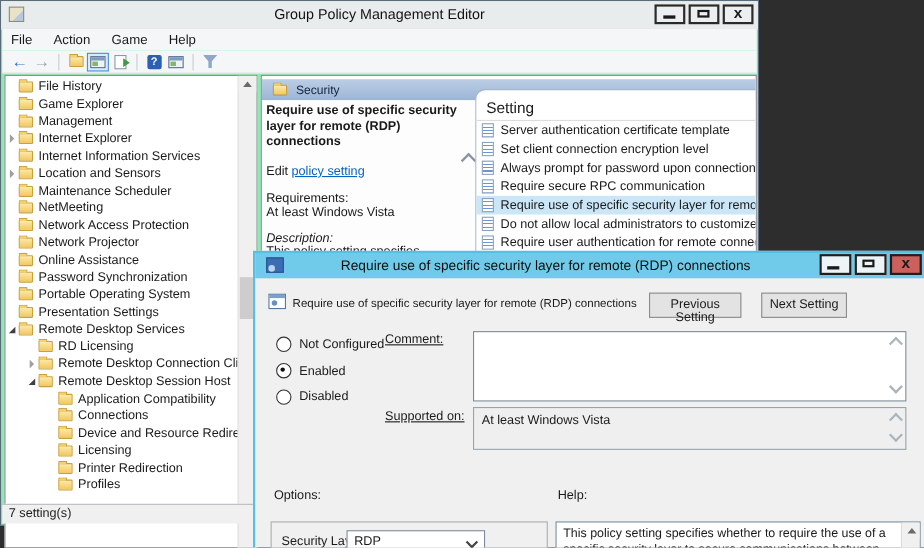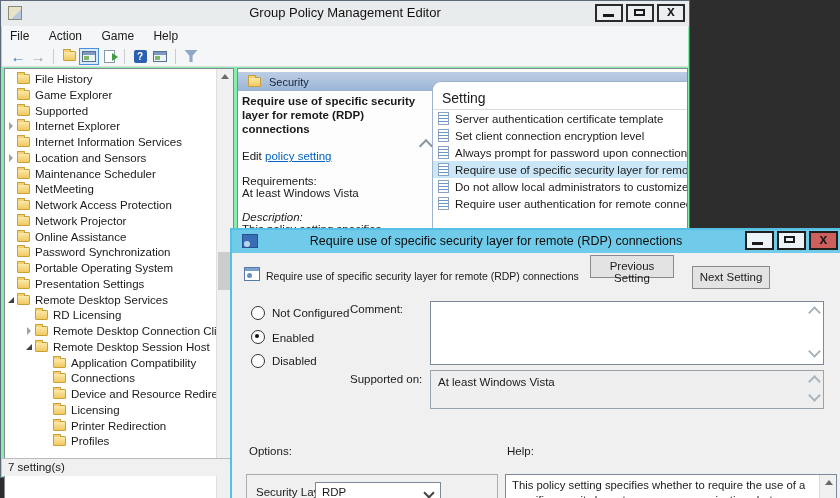--- a/index.html
+++ b/index.html
@@ -85,21 +85,21 @@
   .setting-icon{position:absolute;left:12px;top:14px;width:16px;height:14px;border:1px solid #5577aa;background:#fff;box-sizing:border-box;}
   .setting-icon::before{content:"";position:absolute;left:0;right:0;top:0;height:3px;background:#7aa0cc;}
   .setting-icon::after{content:"";position:absolute;left:2px;top:5px;width:5px;height:5px;border-radius:50%;background:#6a90c0;}
   .setting-name{position:absolute;left:34px;top:17px;width:320px;font-size:10.5px;white-space:nowrap;overflow:hidden;}
   .pushbtn{position:absolute;height:23px;background:#e3e3e3;border:1px solid #8a8a8a;box-sizing:border-box;
     text-align:center;font-size:11.5px;padding-top:4px;}
   .radio-row{position:absolute;left:19px;display:flex;align-items:center;}
   .radio{width:12px;height:12px;border:1px solid #333;border-radius:50%;background:#fff;position:relative;flex:none;}
   .radio.on::after{content:"";position:absolute;left:3px;top:3px;width:4px;height:4px;border-radius:50%;background:#111;}
   .radio-lbl{margin-left:7px;}
-  .fld-label{position:absolute;left:118px;}
+  .fld-label{position:absolute;left:118px;text-decoration:underline;}
   .textbox{position:absolute;left:198px;width:394px;background:#fff;border:1px solid #7a8a99;box-sizing:border-box;}
   .textbox.disabled{background:#efefef;border-color:#98a3ab;}
   .tb-chev{position:absolute;right:4px;width:7px;height:7px;border-left:2px solid #aab4bc;border-top:2px solid #aab4bc;}
   .tb-chev.up{transform:rotate(45deg);} .tb-chev.down{transform:rotate(225deg);}
   .groupbox{position:absolute;border:1px solid #a8adb2;background:#f0f0f0;box-sizing:border-box;}
   .dropdown{position:absolute;left:68px;top:7px;width:126px;height:20px;background:#fff;border:1px solid #7a8a99;box-sizing:border-box;font-size:11.5px;padding:3px 0 0 6px;}
   .dd-chev{position:absolute;right:7px;top:6px;width:6px;height:6px;border-left:2px solid #444;border-top:2px solid #444;transform:rotate(225deg);}
   .helpbox{position:absolute;left:273px;top:221px;width:332px;height:60px;background:#fff;border:1px solid #7a8a99;box-sizing:border-box;overflow:hidden;}
   .help-text{position:absolute;left:6px;top:3px;width:300px;font-size:11.3px;line-height:14.6px;}
   .help-vscroll{position:absolute;right:0;top:0;bottom:0;width:16px;background:#f0f0f0;border-left:1px solid #dcdcdc;}
@@ -169,21 +169,21 @@
     <span class="lbl">File History</span>
   </div>
           <div class="tree-row" style="top: 15.75px; padding-left: 0px;">
     <span class="tw"></span>
     <span class="folder"></span>
     <span class="lbl">Game Explorer</span>
   </div>
           <div class="tree-row" style="top: 31.5px; padding-left: 0px;">
     <span class="tw"></span>
     <span class="folder"></span>
-    <span class="lbl">Supported</span>
+    <span class="lbl">Management</span>
   </div>
           <div class="tree-row" style="top: 47.25px; padding-left: 0px;">
     <span class="tw">
               <span class="arr-collapsed"></span>
             </span>
     <span class="folder"></span>
     <span class="lbl">Internet Explorer</span>
   </div>
           <div class="tree-row" style="top: 63px; padding-left: 0px;">
     <span class="tw"></span>
@@ -339,20 +339,24 @@
     <span class="s-lbl">Server authentication certificate template</span>
   </div>
             <div class="setting-row">
     <span class="policy-icon"></span>
     <span class="s-lbl">Set client connection encryption level</span>
   </div>
             <div class="setting-row">
     <span class="policy-icon"></span>
     <span class="s-lbl">Always prompt for password upon connection</span>
   </div>
+            <div class="setting-row">
+    <span class="policy-icon"></span>
+    <span class="s-lbl">Require secure RPC communication</span>
+  </div>
             <div class="setting-row selected">
     <span class="policy-icon"></span>
     <span class="s-lbl">Require use of specific security layer for remote (RDP) connections</span>
   </div>
             <div class="setting-row">
     <span class="policy-icon"></span>
     <span class="s-lbl">Do not allow local administrators to customize permissions</span>
   </div>
             <div class="setting-row">
     <span class="policy-icon"></span>
@@ -379,21 +383,21 @@
             <span class="glyph-max" style="left:5px;top:3px;"></span>
           </span>
         <span class="dlg-btn close">
             <span class="glyph-x" style="top:-2px;">x</span>
           </span>
       </span>
     </div>
     <div class="dlg-body">
       <span class="setting-icon"></span>
       <span class="setting-name">Require use of specific security layer for remote (RDP) connections</span>
-      <span class="pushbtn" style="left:358px;top:2px;width:84px;">Previous Setting</span>
+      <span class="pushbtn" style="left:358px;top:13px;width:84px;">Previous Setting</span>
       <span class="pushbtn" style="left:460px;top:13px;width:78px;">Next Setting</span>
 
       <span class="radio-row" style="top:53px;">
         <span class="radio"></span>
         <span class="radio-lbl">Not Configured</span>
       </span>
       <span class="radio-row" style="top:77px;align-items:flex-end;">
         <span class="radio on"></span>
         <span class="radio-lbl">Enabled</span>
       </span>

